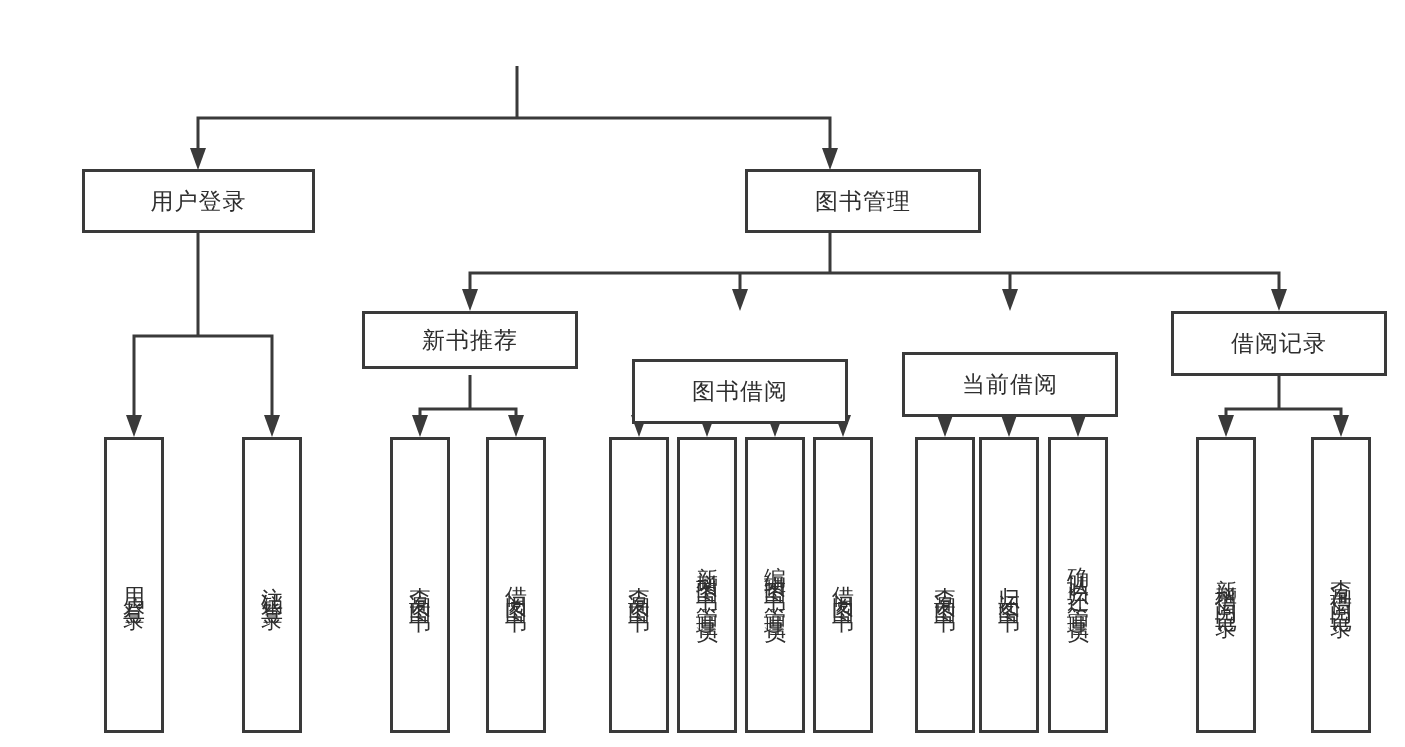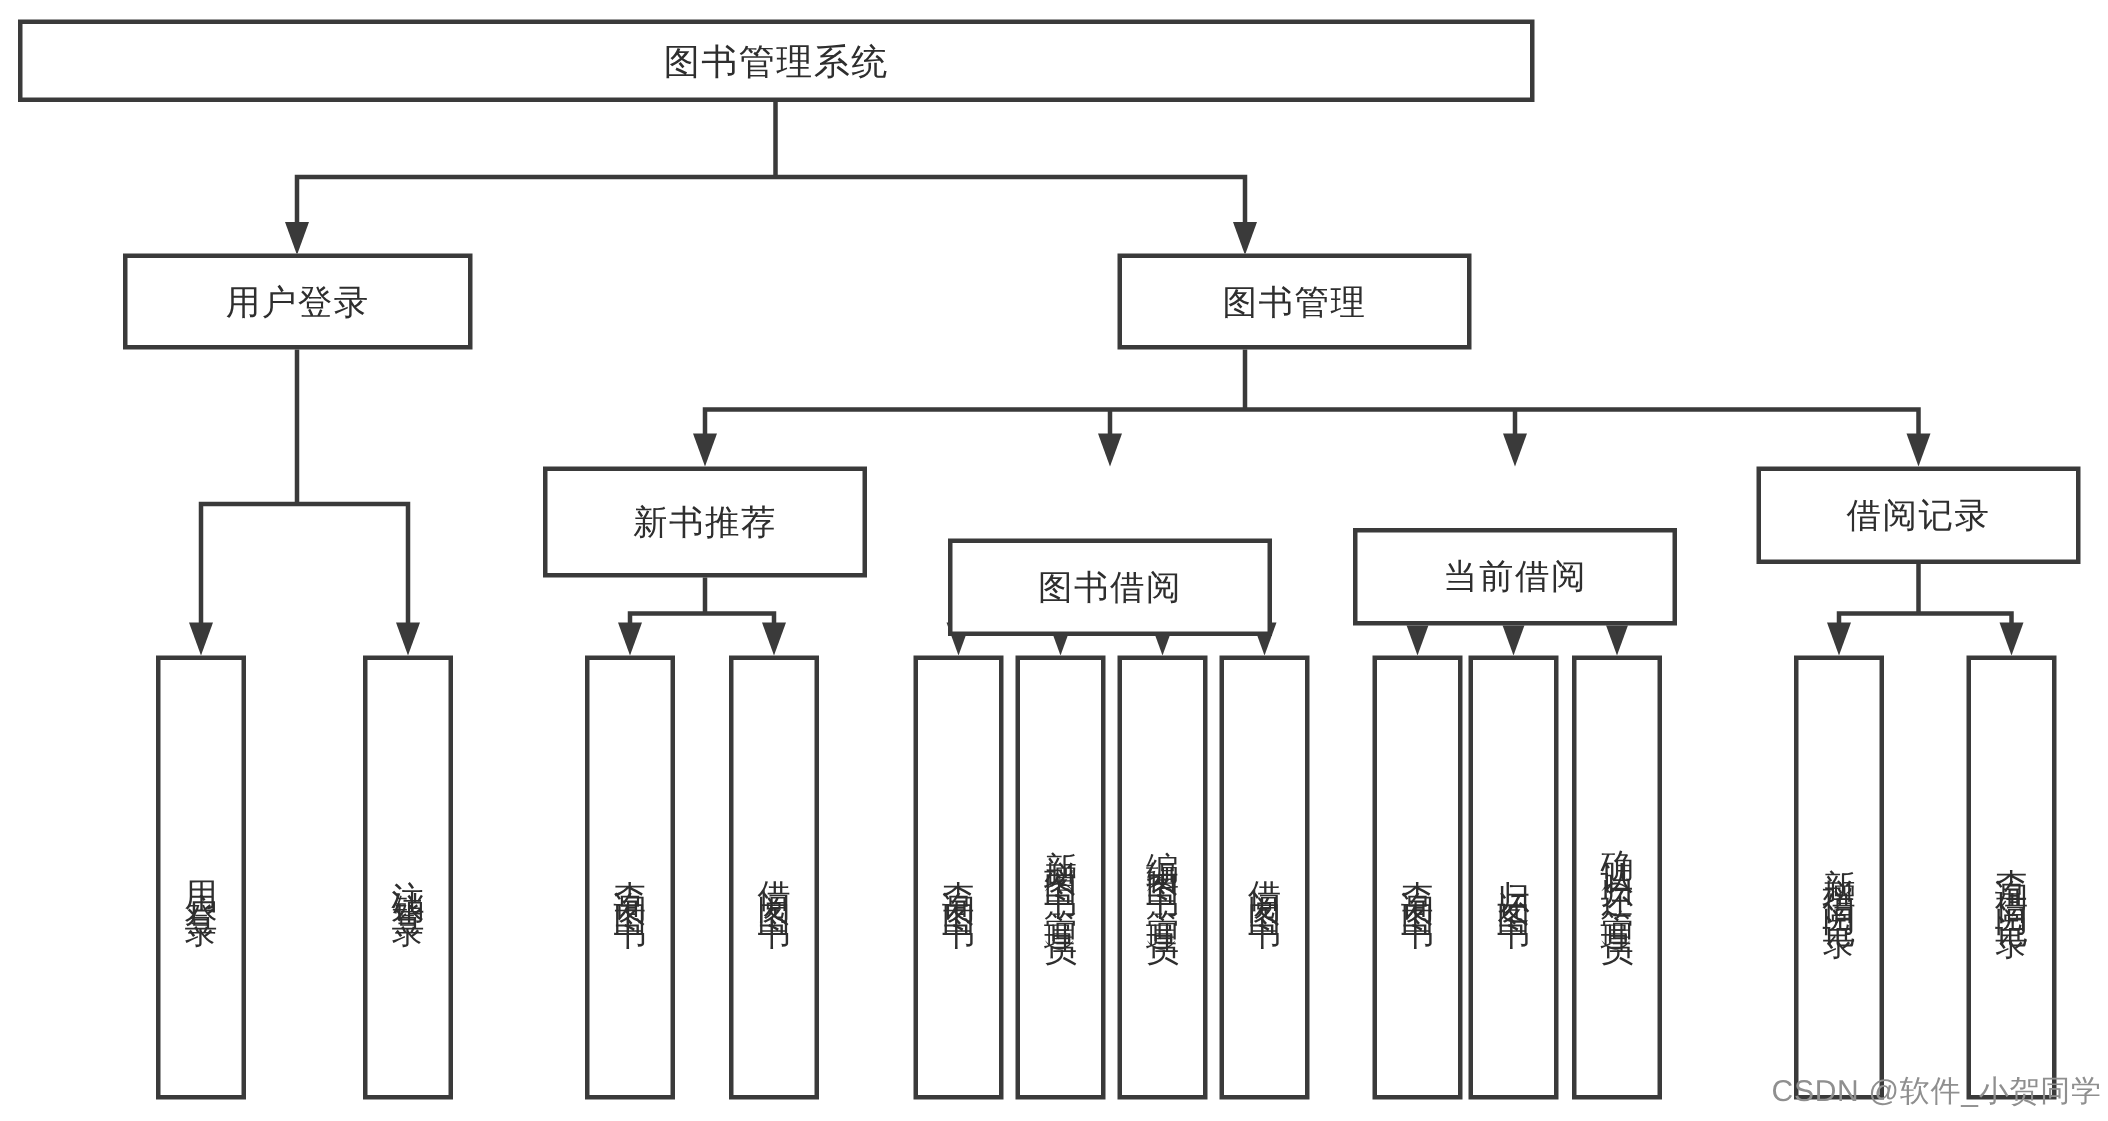--- a/index.html
+++ b/index.html
@@ -81,32 +81,29 @@
     <path d="M1010 375 V409 M943.5 409 H1079.5 M945 409 V417 M1009 409 V417 M1078 409 V417"></path>
     <polygon fill="currentColor" stroke="none" points="937,415 953,415 945,437"></polygon>
     <polygon fill="currentColor" stroke="none" points="1001,415 1017,415 1009,437"></polygon>
     <polygon fill="currentColor" stroke="none" points="1070,415 1086,415 1078,437"></polygon>
 
     <path d="M1279 375 V409 M1224.5 409 H1342.5 M1226 409 V417 M1341 409 V417"></path>
     <polygon fill="currentColor" stroke="none" points="1218,415 1234,415 1226,437"></polygon>
     <polygon fill="currentColor" stroke="none" points="1333,415 1349,415 1341,437"></polygon>
   </svg>
 
-  <div class="box root-box" style="left:12px; top:13px; width:1011px; height:55px;">
-    <span>图书管理系统</span>
-  </div>
 
   <div class="box hbox" style="left:82px; top:169px; width:233px; height:64px;">
     <span>用户登录</span>
   </div>
   <div class="box hbox" style="left:712px; top:169px; width:236px; height:64px;margin-left:33px;">
     <span>图书管理</span>
   </div>
 
-  <div class="box hbox" style="left:362px; top:311px; width:216px; height:74px;">
+  <div class="box hbox" style="left:362px; top:311px; width:216px; height:58px;">
     <span>新书推荐</span>
   </div>
   <div class="box hbox" style="left:632px; top:311px; width:216px; height:65px;margin-top:48px;">
     <span>图书借阅</span>
   </div>
   <div class="box hbox" style="left:902px; top:311px; width:216px; height:65px;margin-top:41px;">
     <span>当前借阅</span>
   </div>
   <div class="box hbox" style="left:1171px; top:311px; width:216px; height:65px;">
     <span>借阅记录</span>
@@ -149,14 +146,13 @@
     <span>确认归还（管理员）</span>
   </div>
 
   <div class="box vbox" style="left:1196px; top:437px; width:60px; height:296px;">
     <span>新增借阅记录</span>
   </div>
   <div class="box vbox" style="left:1311px; top:437px; width:60px; height:296px;">
     <span>查询借阅记录</span>
   </div>
 
-  <div class="watermark">CSDN @软件_小贺同学</div>
 </div>
 
 </body></html>

